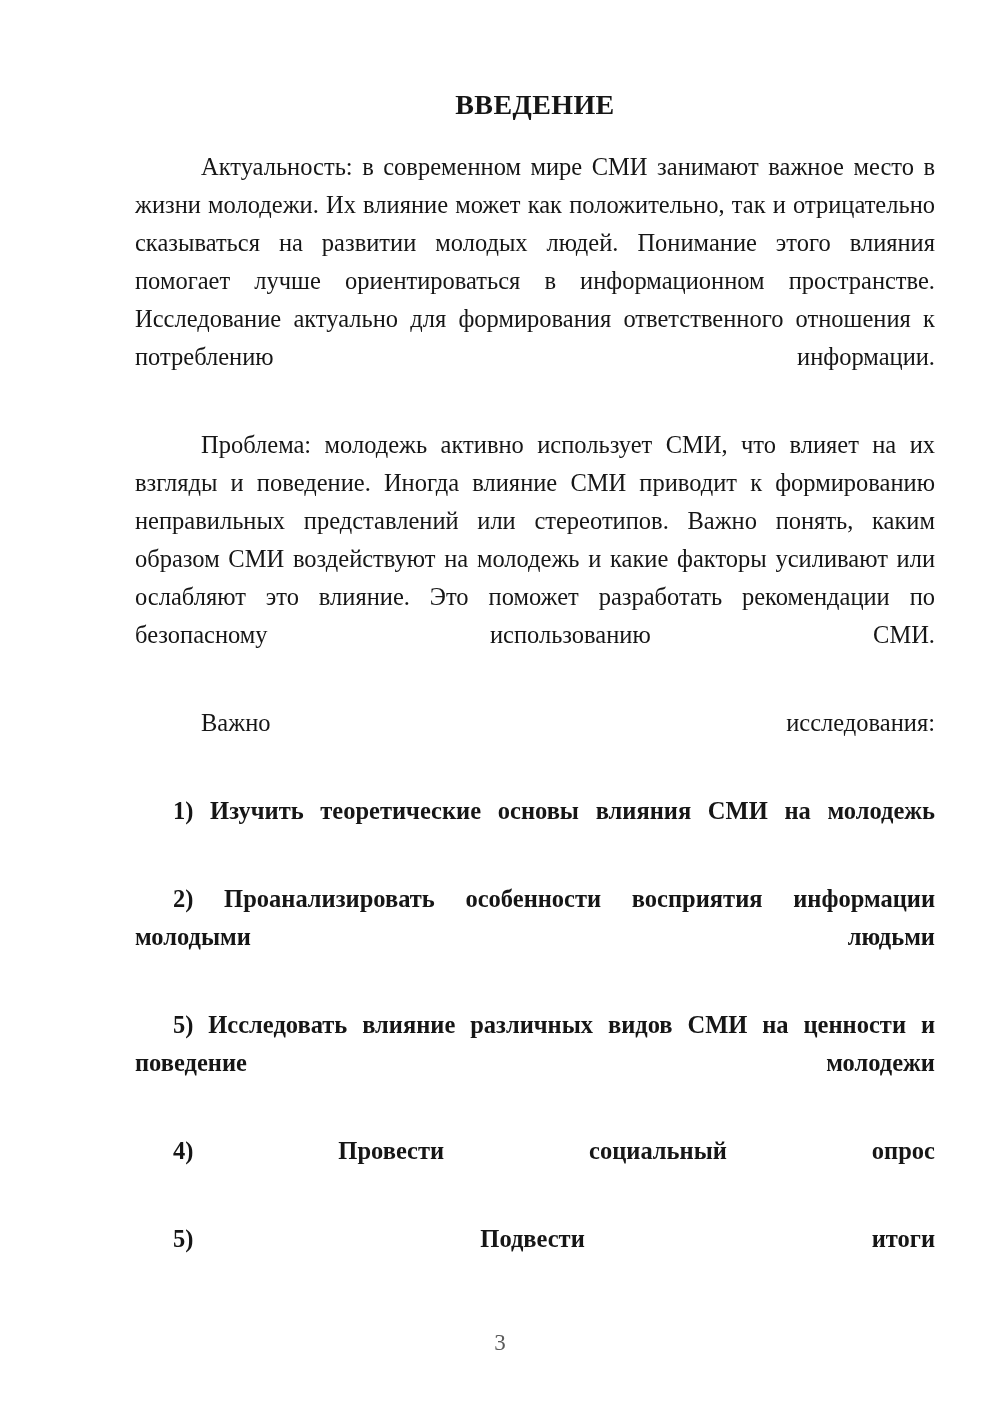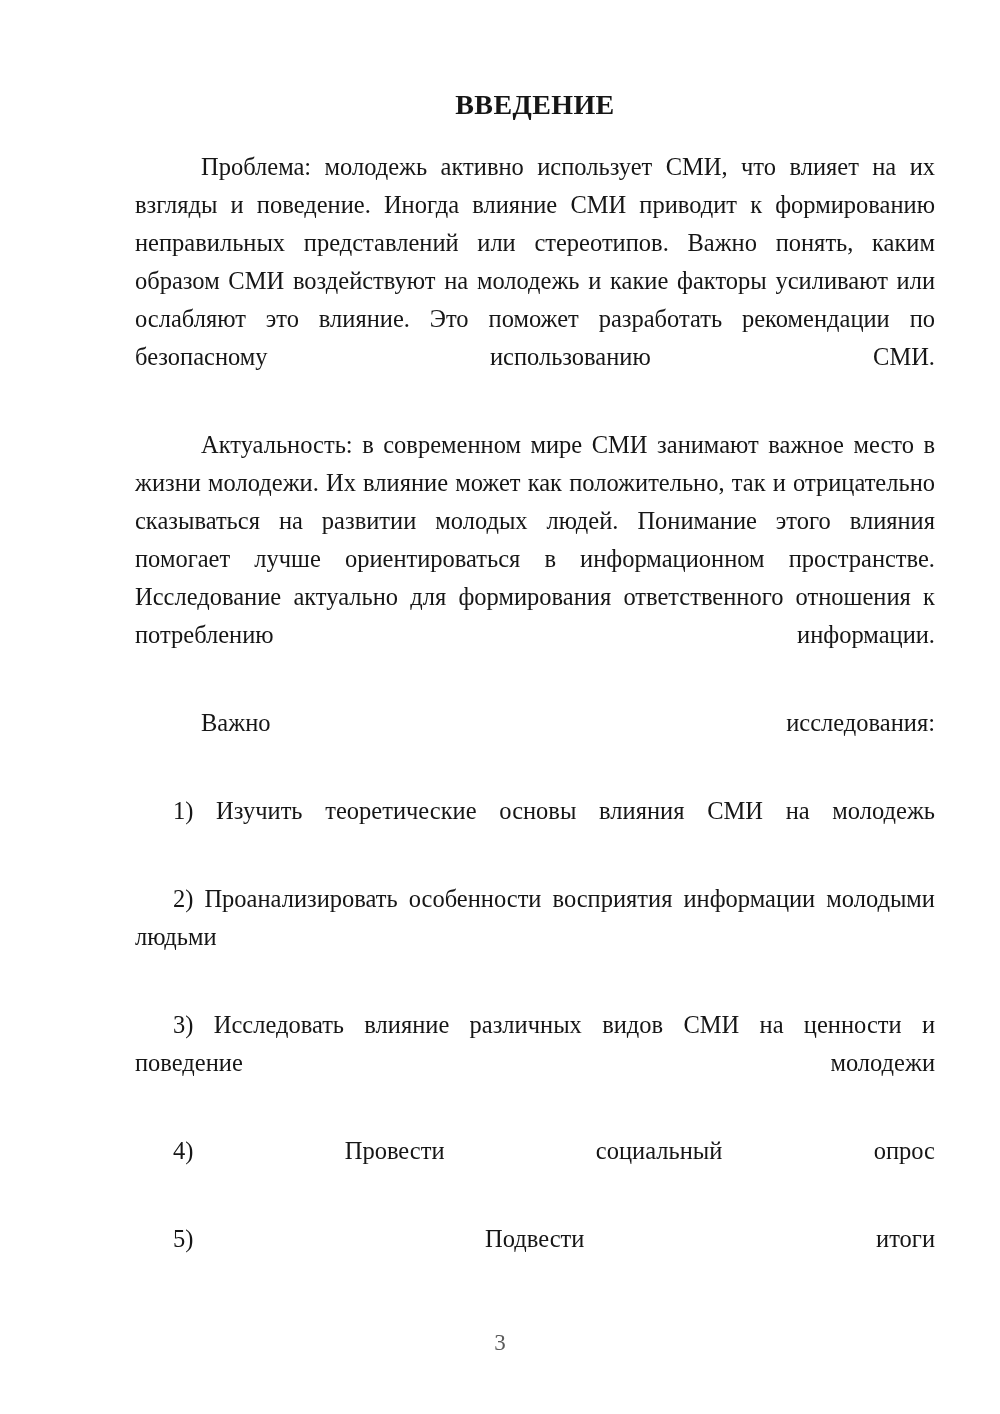--- a/index.html
+++ b/index.html
@@ -43,20 +43,21 @@
     hyphens: none;
   }
   .para.last-left > :last-child { }
   .list-item {
     font-size: 24.5px;
     line-height: 38px;
     text-align: justify;
     text-justify: inter-word;
     margin: 0 0 12px 0;
     text-indent: 38px;
+    font-weight: bold;
   }
   
   .para::after, .list-item::after {
     content: "";
     display: inline-block;
     width: 100%;
   }
   .page-number {
     position: absolute;
     left: 0;
@@ -70,32 +71,32 @@
 </style>
 </head>
 <body>
 
 <div class="page">
 
   <div class="content">
 
     <h1 class="doc-heading">ВВЕДЕНИЕ</h1>
 
+    <p class="para">Актуальность: в современном мире СМИ занимают важное место в жизни молодежи. Их влияние может как положительно, так и отрицательно сказываться на развитии молодых людей. Понимание этого влияния помогает лучше ориентироваться в информационном пространстве. Исследование актуально для формирования ответственного отношения к потреблению информации.</p>
+
     <p class="para">Проблема: молодежь активно использует СМИ, что влияет на их взгляды и поведение. Иногда влияние СМИ приводит к формированию неправильных представлений или стереотипов. Важно понять, каким образом СМИ воздействуют на молодежь и какие факторы усиливают или ослабляют это влияние. Это поможет разработать рекомендации по безопасному использованию СМИ.</p>
-
-    <p class="para">Актуальность: в современном мире СМИ занимают важное место в жизни молодежи. Их влияние может как положительно, так и отрицательно сказываться на развитии молодых людей. Понимание этого влияния помогает лучше ориентироваться в информационном пространстве. Исследование актуально для формирования ответственного отношения к потреблению информации.</p>
 
 
     <p class="para">Важно исследования:</p>
 
     <p class="list-item">1) Изучить теоретические основы влияния СМИ на молодежь</p>
 
     <p class="list-item">2)     Проанализировать особенности восприятия информации молодыми людьми</p>
 
-    <p class="list-item">3) Исследовать влияние различных видов СМИ на ценности и поведение молодежи</p>
+    <p class="list-item">5) Исследовать влияние различных видов СМИ на ценности и поведение молодежи</p>
 
     <p class="list-item">4) Провести социальный опрос</p>
 
     <p class="list-item">5) Подвести итоги</p>
 
   </div>
 
   <div class="page-number">3</div>
 
 </div>

